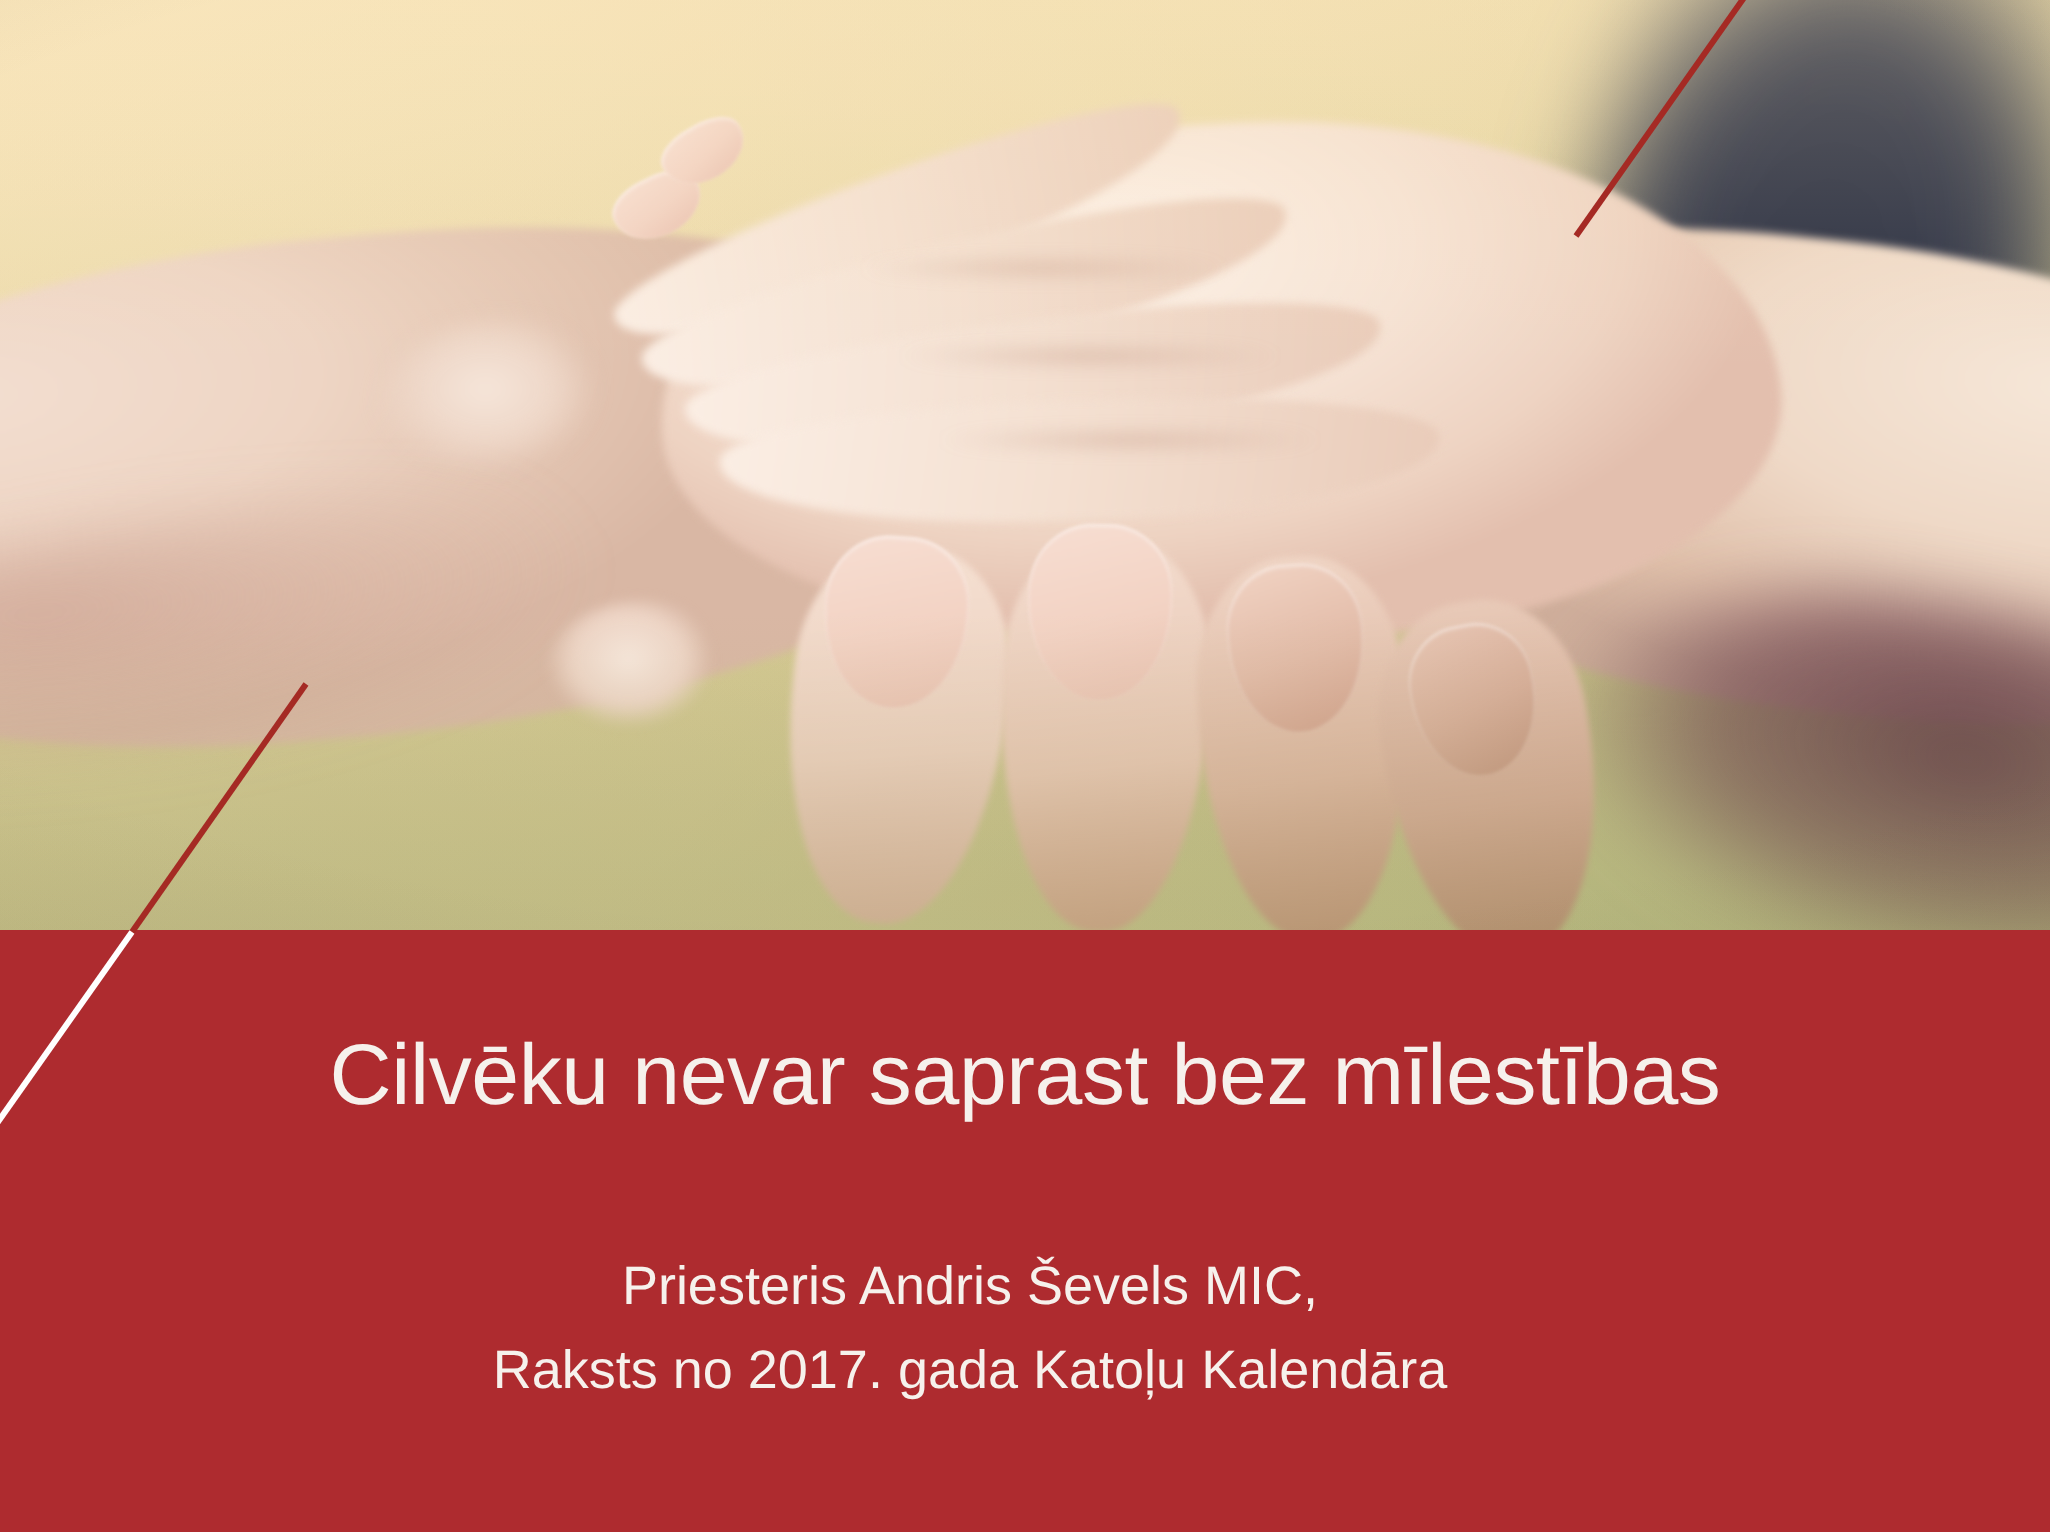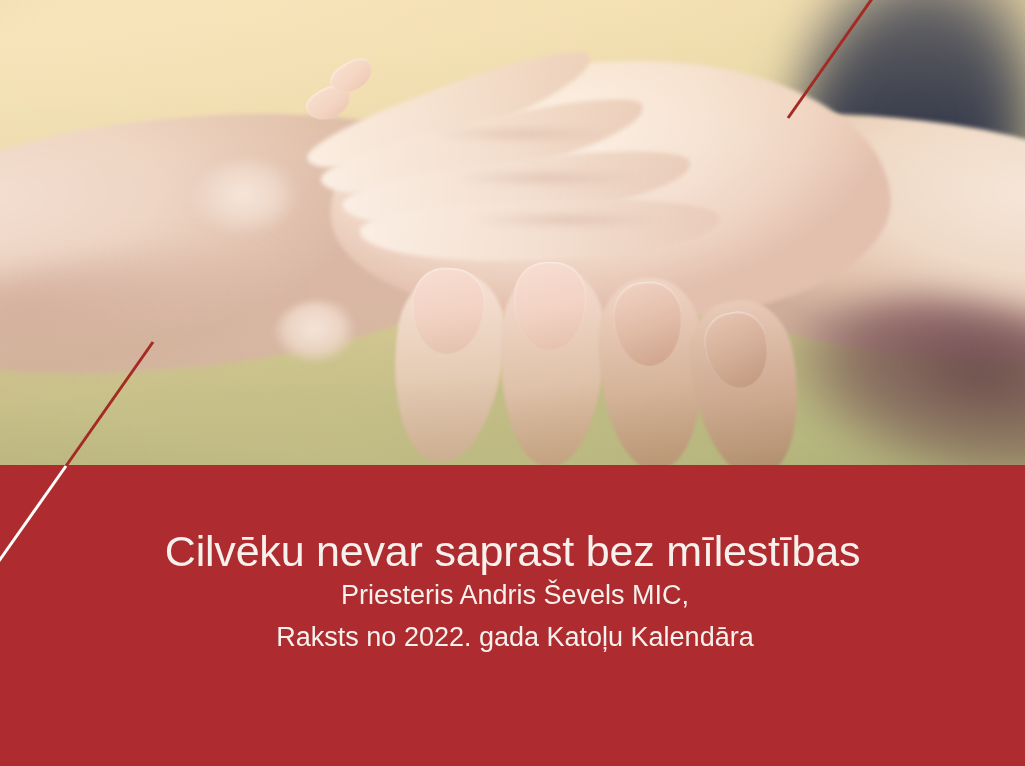--- a/index.html
+++ b/index.html
@@ -201,42 +201,41 @@
     left: 0;
     top: 465px;
     width: 1025px;
     height: 301px;
     background: #ae2b2f;
   }
 
   #title {
     position: absolute;
     left: 0;
-    top: 527px;
+    top: 514px;
     width: 1025px;
     text-align: center;
     color: #f6f1ec;
     font-size: 43px;
     font-weight: 400;
     letter-spacing: -0.2px;
     line-height: 1.12;
     white-space: nowrap;
   }
 
   #subtitle {
     position: absolute;
     left: 0;
-    top: 574px;
+    top: 622px;
     width: 970px;
     text-align: center;
     color: #f6f1ec;
     font-size: 27px;
     font-weight: 400;
     line-height: 42px;
-    margin-left: 30px;
   }
   #subtitle .sub-line {
     display: block;
     white-space: nowrap;
   }
 </style>
 </head>
 <body>
 
 <div id="slide">
@@ -295,16 +294,16 @@
   <svg class="deco-svg" viewBox="0 0 1025 766">
     <line x1="874" y1="-4" x2="788" y2="118" stroke="#a52a24" stroke-width="3"></line>
     <line x1="153" y1="342" x2="66" y2="466" stroke="#a52a24" stroke-width="3"></line>
     <line x1="66" y1="466" x2="-6" y2="568" stroke="#ffffff" stroke-width="3"></line>
   </svg>
 
   <div id="title">Cilvēku nevar saprast bez mīlestības</div>
 
   <div id="subtitle">
     <span class="sub-line">Priesteris Andris Ševels MIC,</span>
-    <span class="sub-line">Raksts no 2022. gada Katoļu Kalendāra</span>
+    <span class="sub-line">Raksts no 2017. gada Katoļu Kalendāra</span>
   </div>
 
 </div>
 
 </body></html>

